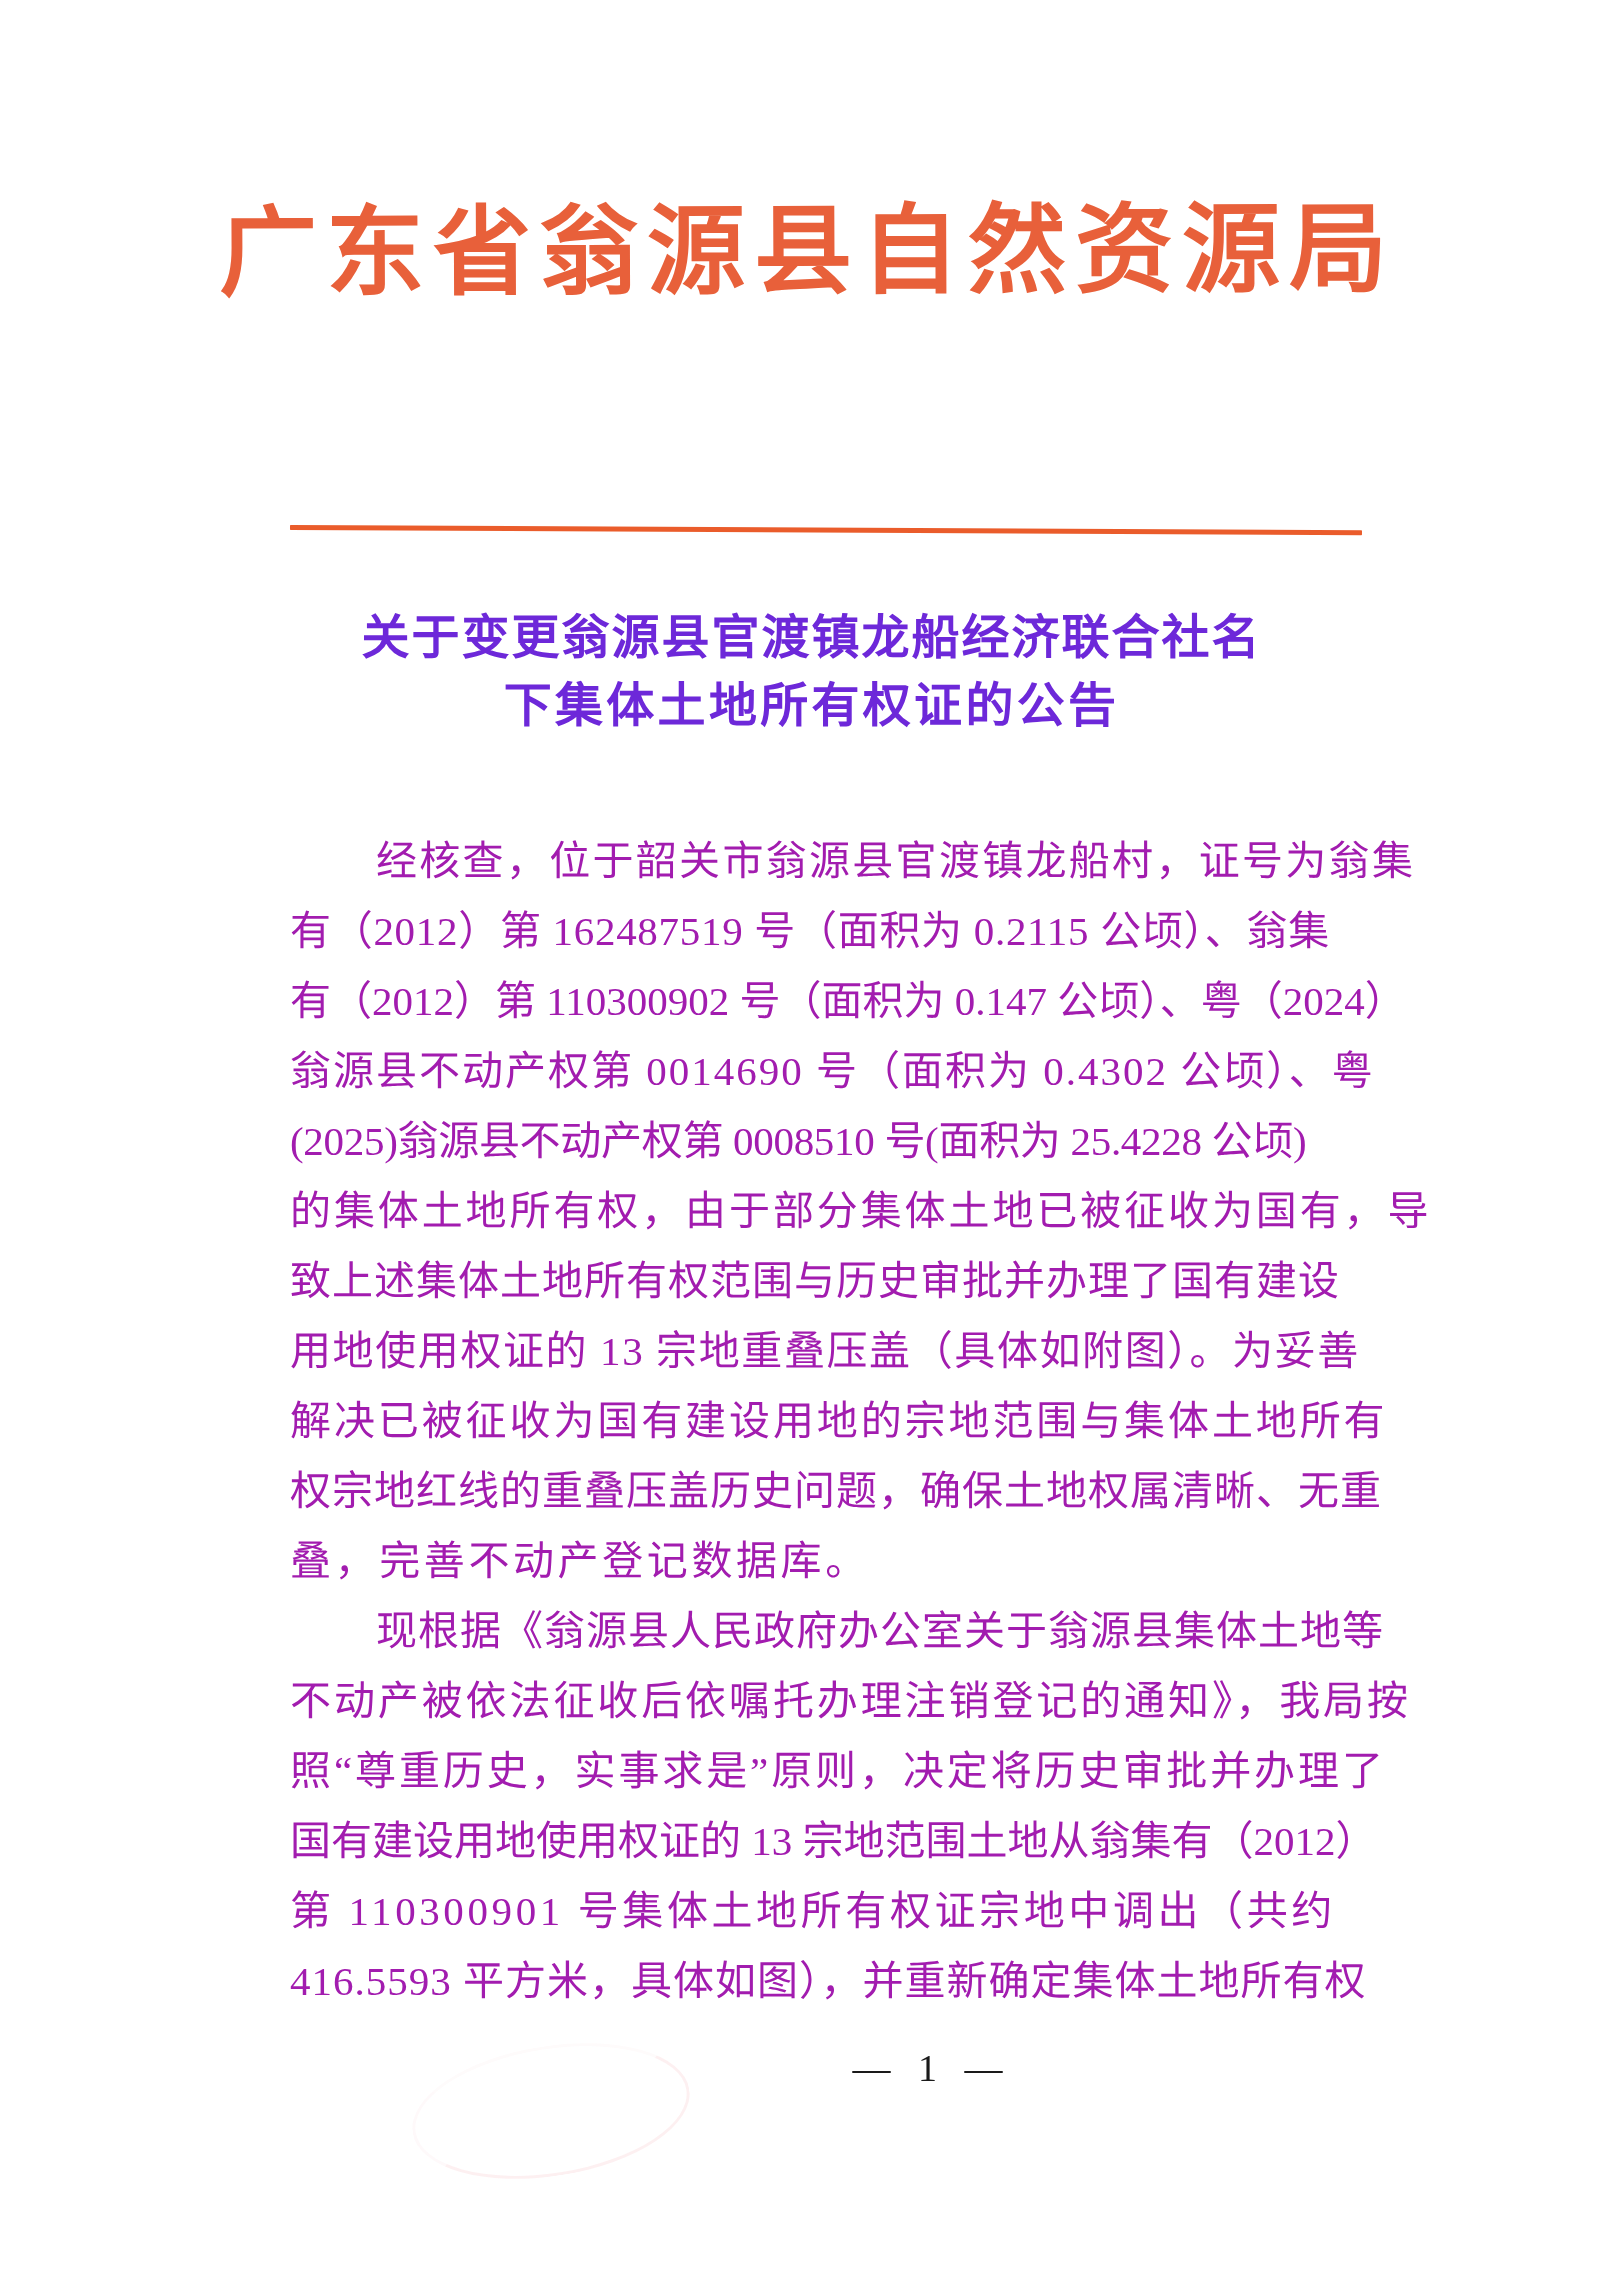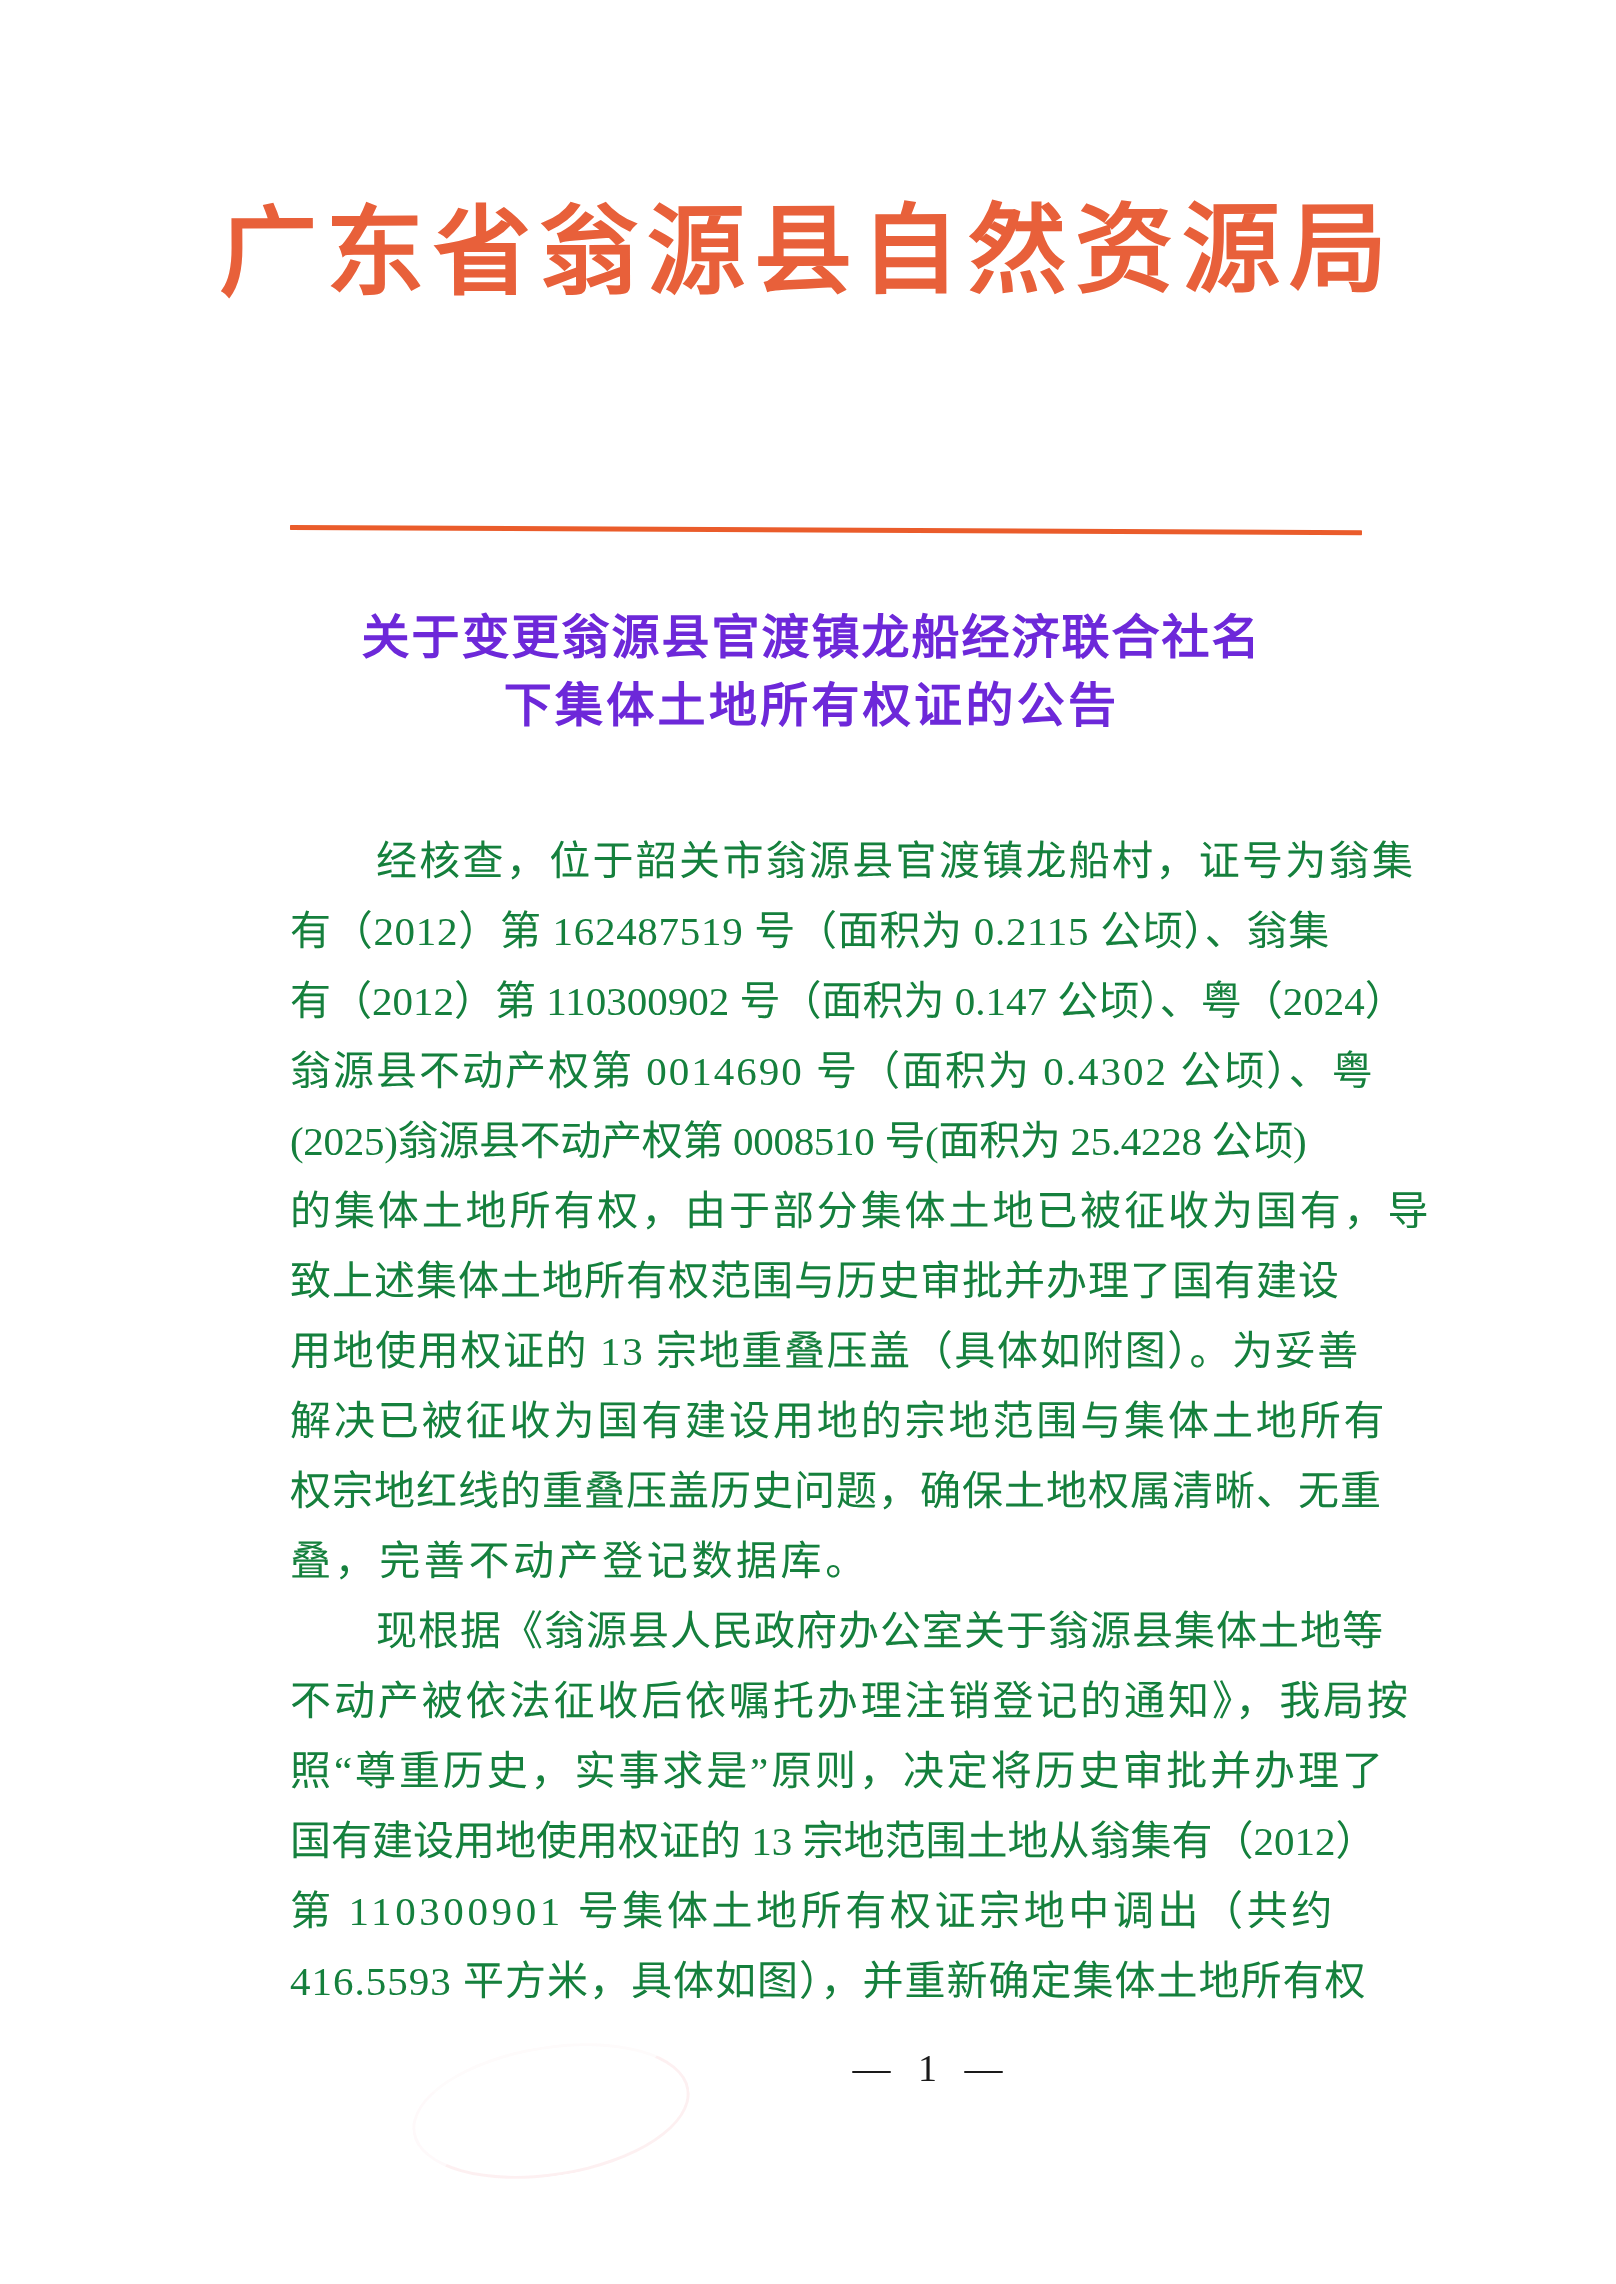--- a/index.html
+++ b/index.html
@@ -89,21 +89,21 @@
     top: 826px;
     width: 1074px;
   }
 
   .bodyline {
     display: block;
     height: 70px;
     line-height: 70px;
     font-family: "Liberation Serif", "DejaVu Serif", serif;
     font-size: 41px;
-    color: #15803d;
+    color: #a21caf;
     white-space: nowrap;
     letter-spacing: 0px;
   }
 
   
   .bodyline > span {
     display: inline-block;
   }
 
   

